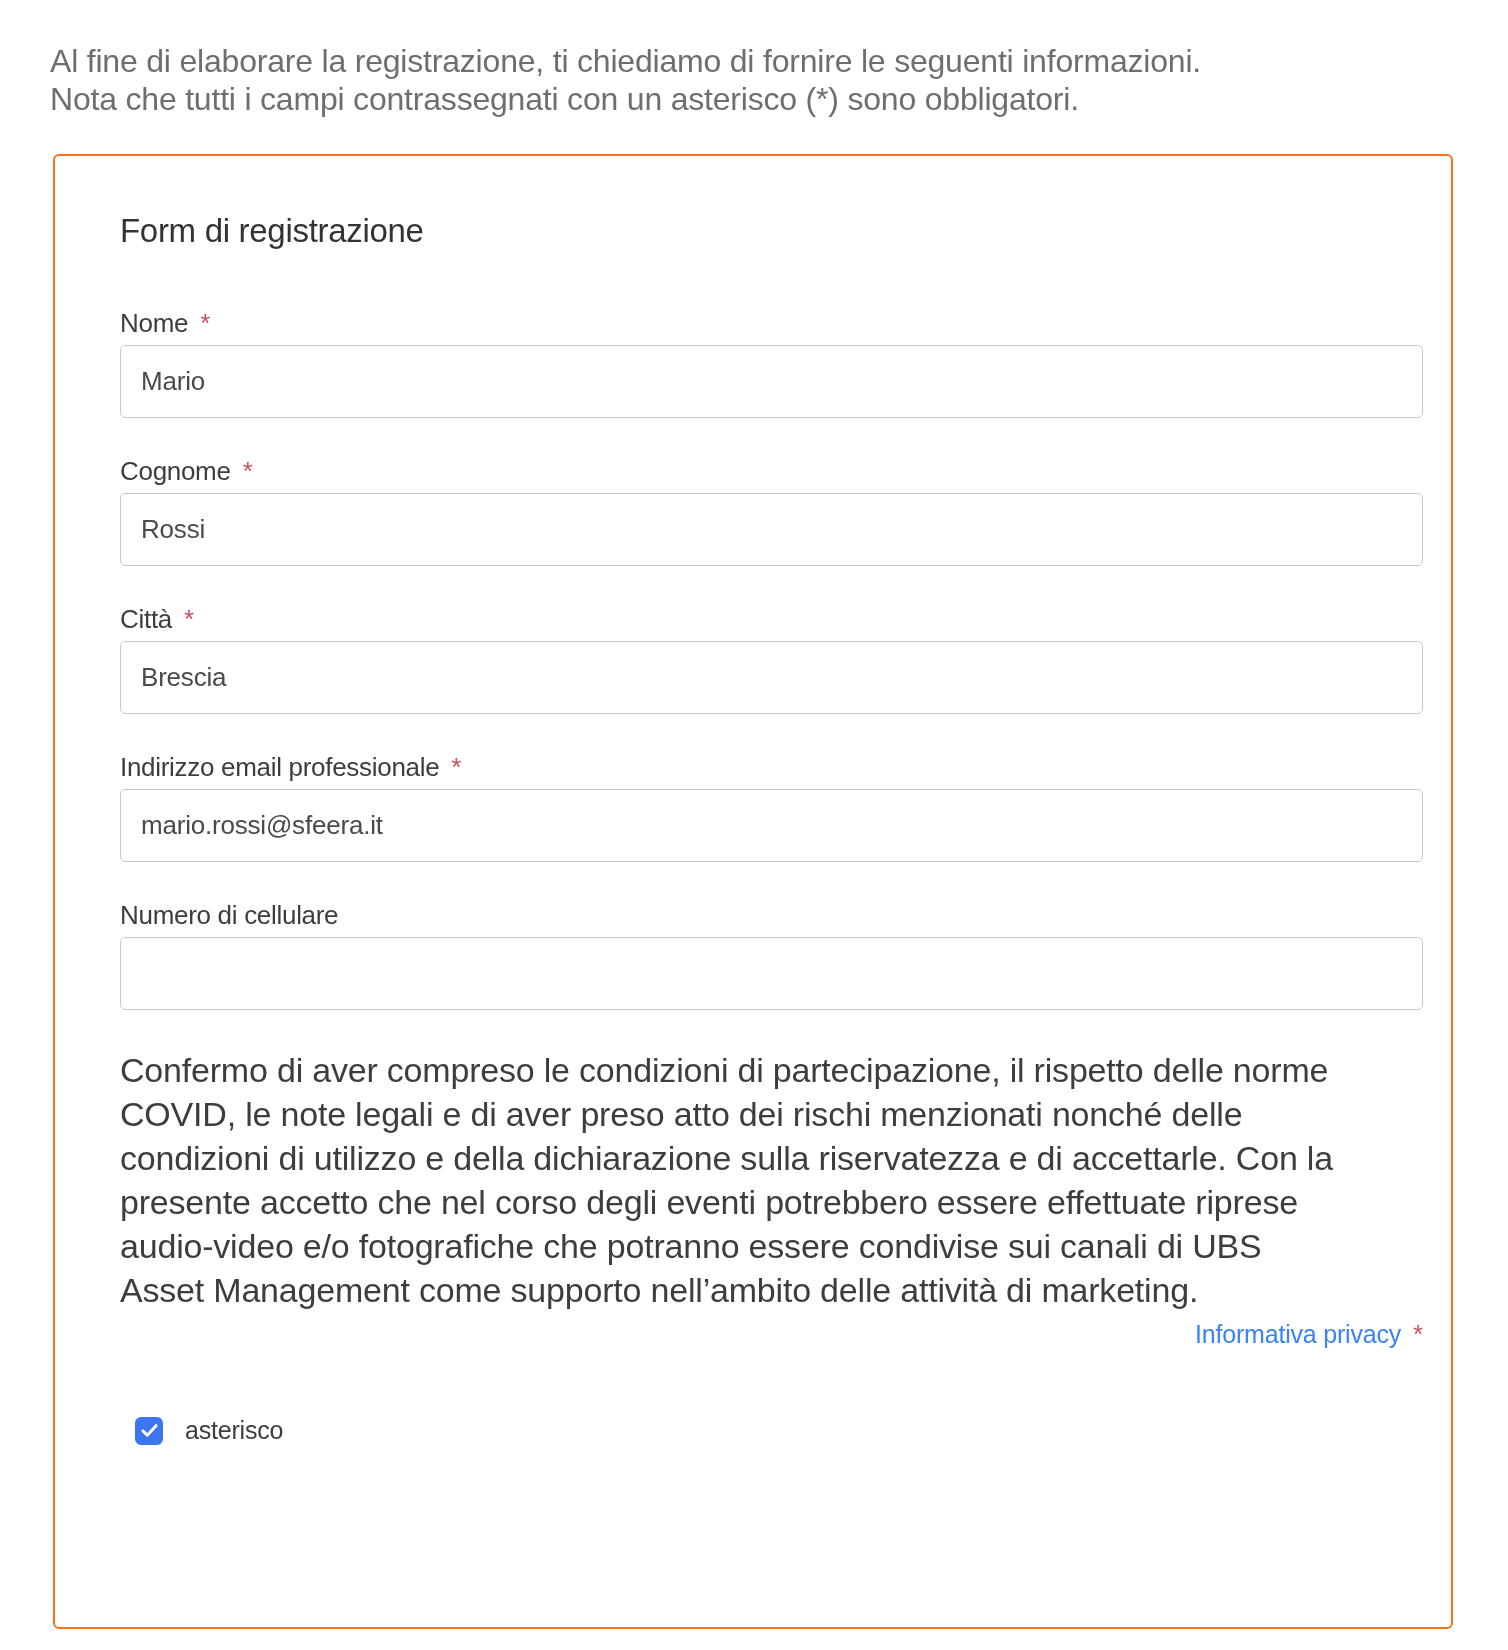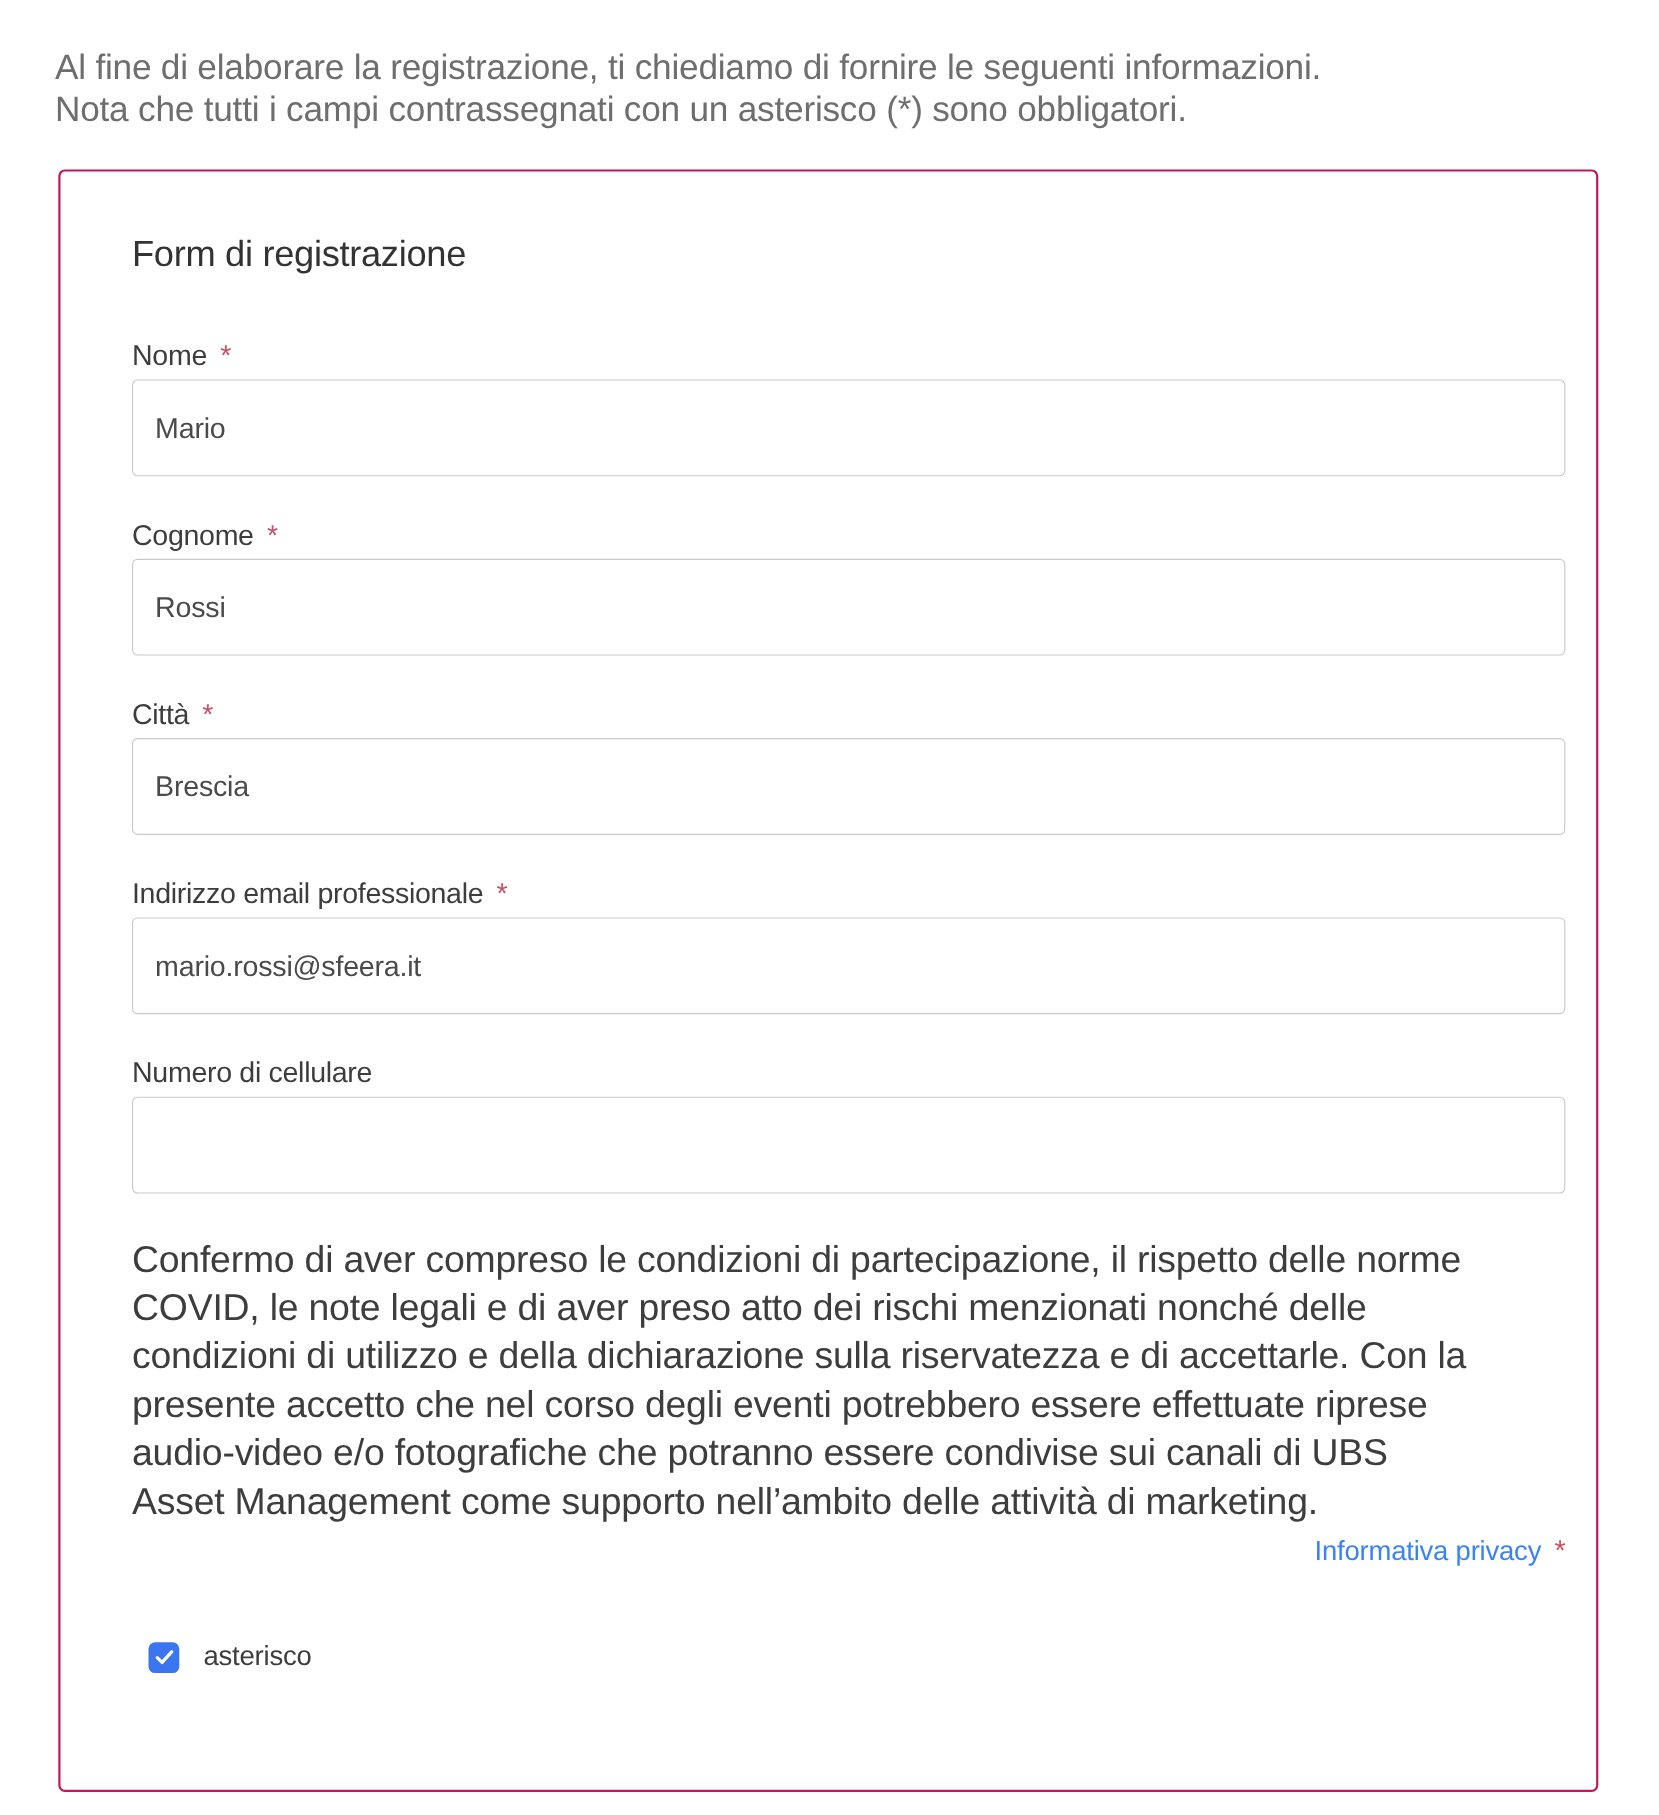--- a/index.html
+++ b/index.html
@@ -16,21 +16,21 @@
     font-size: 32px;
     line-height: 38px;
     color: #6e6e6e;
     letter-spacing: -0.2px;
   }
   .card {
     margin: 36px 0 0 53px;
     width: 1400px;
     height: 1475px;
     background: #ffffff;
-    border: 2px solid #be185d;
+    border: 2px solid #f97316;
     border-radius: 6px;
   }
   .card-inner {
     padding: 56px 28px 0 65px;
   }
   .form-title {
     font-size: 33px;
     font-weight: 400;
     color: #333333;
     margin: 0 0 58px 0;
@@ -45,21 +45,21 @@
     letter-spacing: -0.3px;
   }
   .req {
     color: #c94f63;
     margin-left: 12px;
     font-size: 26px;
   }
   .text-input {
     display: block;
     width: 100%;
-    height: 88px;
+    height: 73px;
     border: 1px solid #c9c9c9;
     border-radius: 5px;
     background: #ffffff;
     padding: 0 20px;
     font-family: "Liberation Sans", sans-serif;
     font-size: 26px;
     color: #4a4a4a;
     letter-spacing: -0.2px;
     outline: none;
   }

